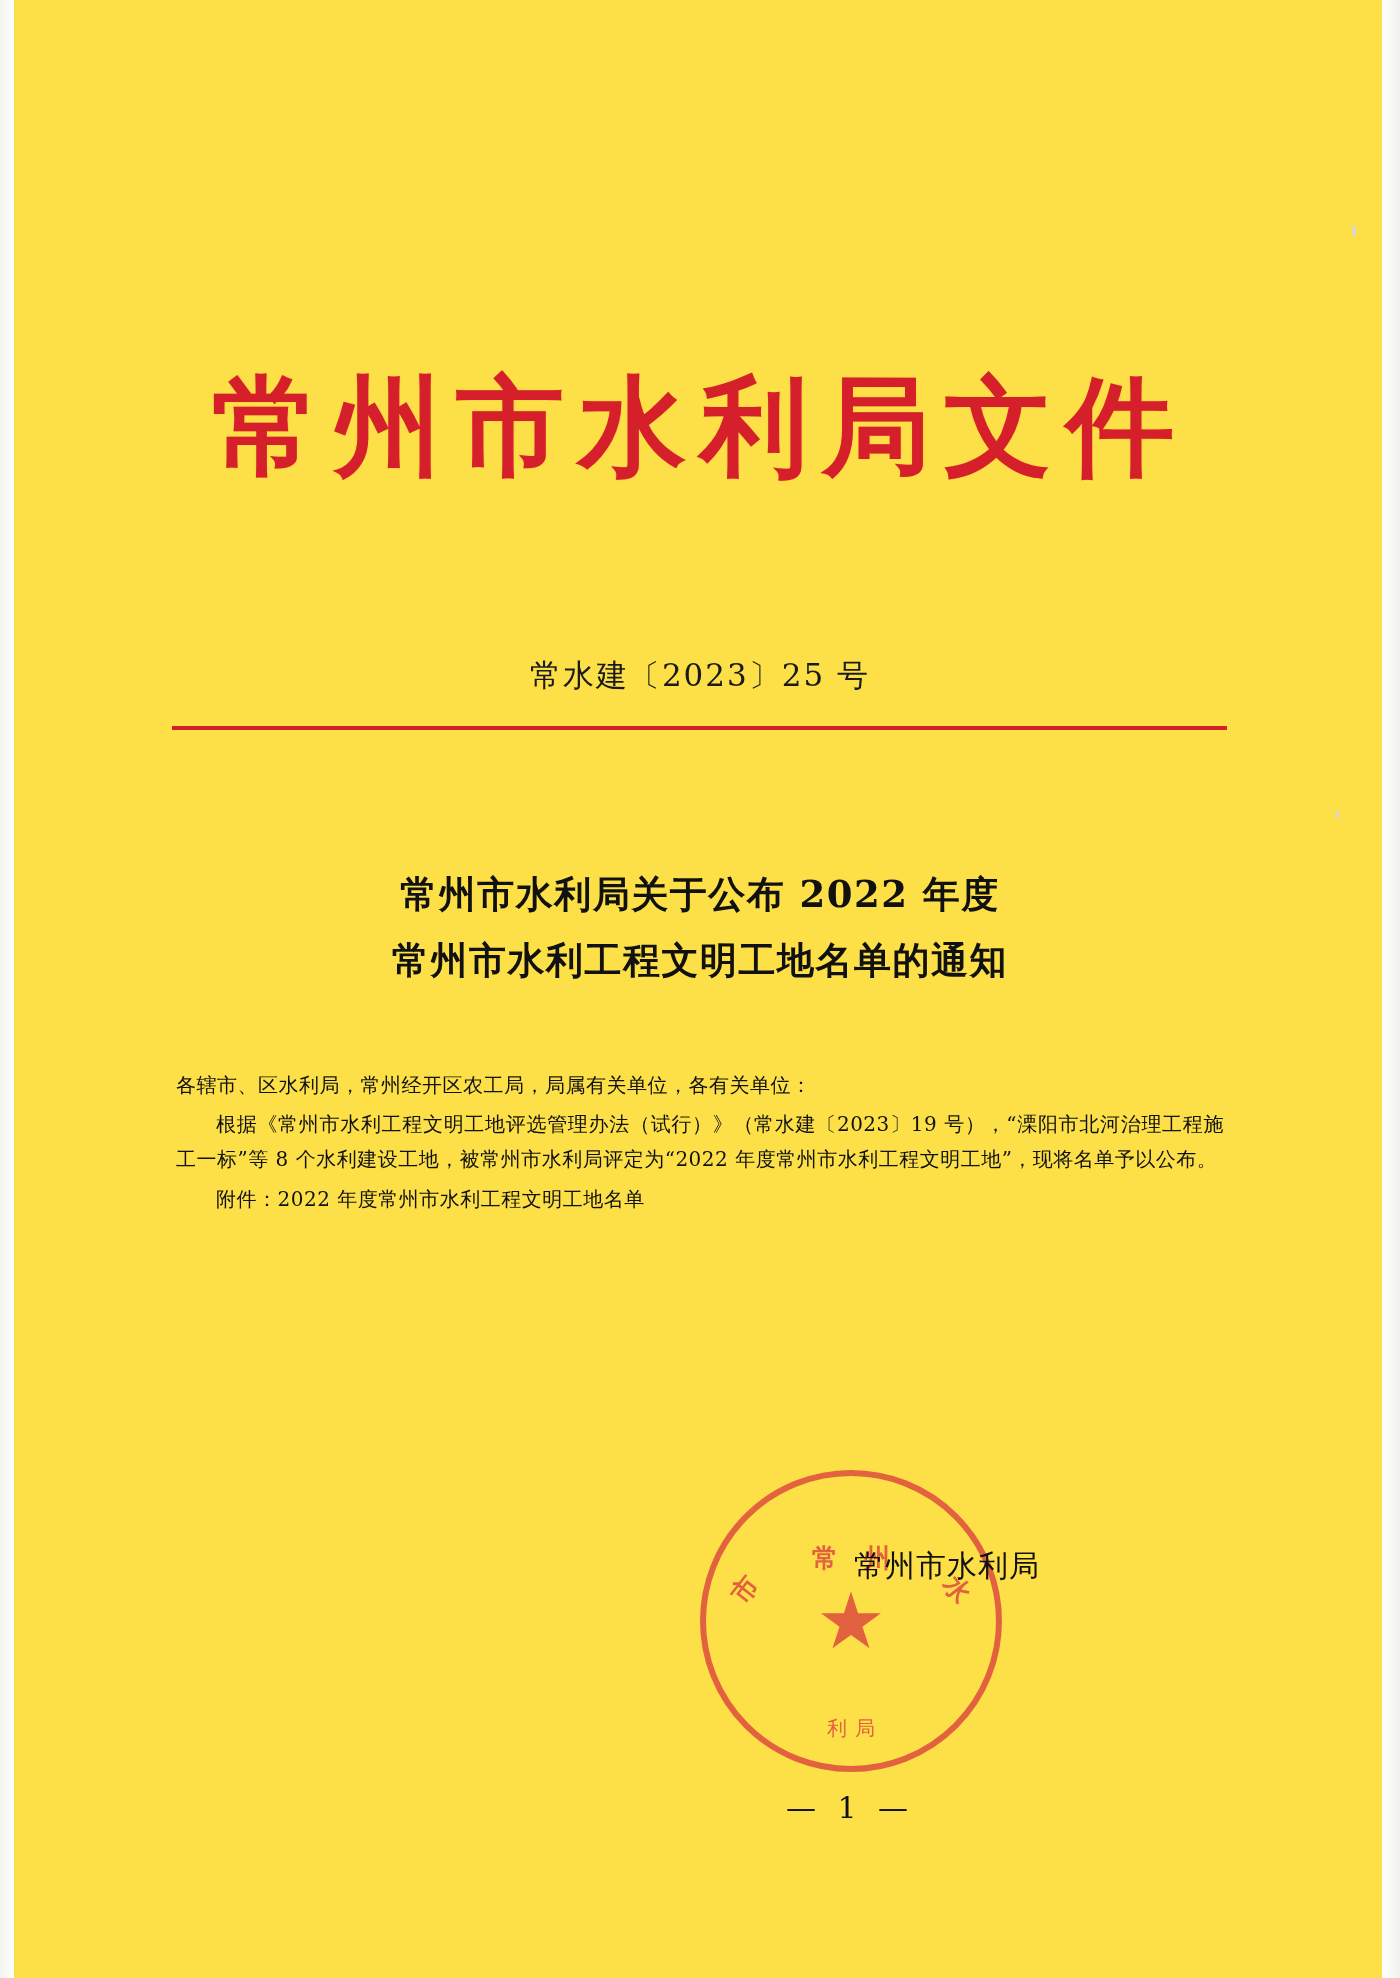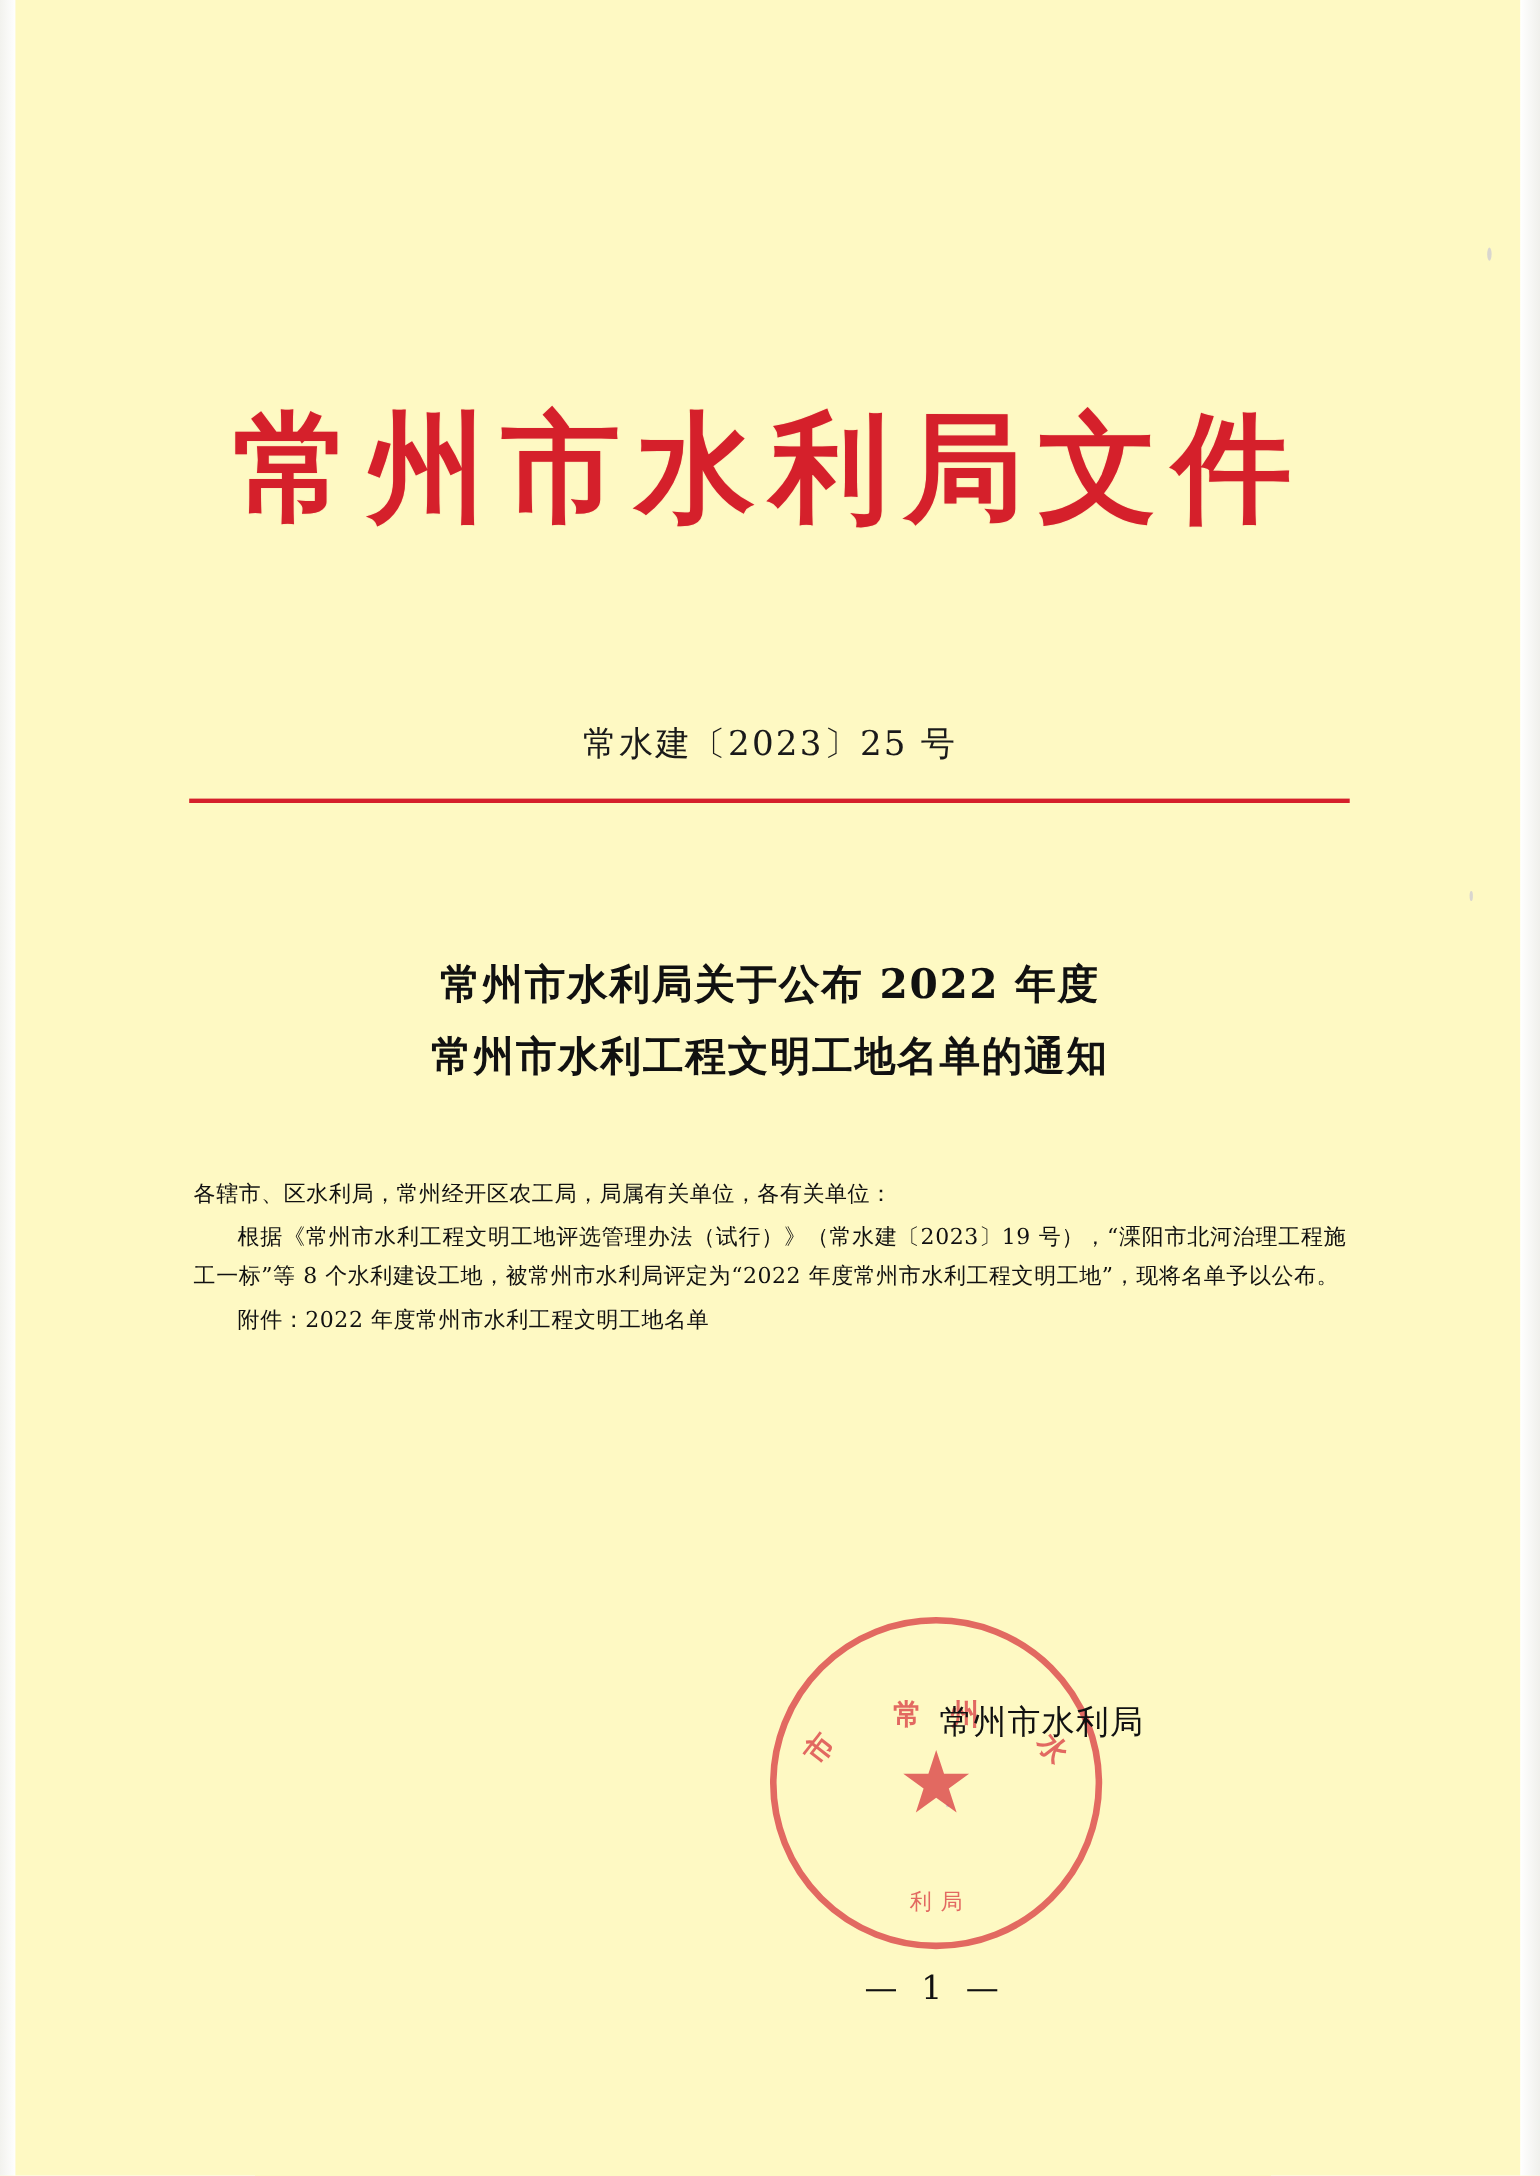--- a/index.html
+++ b/index.html
@@ -12,21 +12,21 @@
     height: 1978px;
     position: relative;
     font-family: "DejaVu Serif", "Liberation Serif", serif;
     overflow: hidden;
   }
   .page {
     position: absolute;
     top: 0; left: 0;
     width: 1400px;
     height: 1978px;
-    background: #fef9c3;
+    background: #fde047;
   }
   
   .scan-edge-left {
     position: absolute;
     top: 0; left: 0;
     width: 14px; height: 1978px;
     background: linear-gradient(to right, #f2f2ee, #ffffff);
   }
   .scan-edge-right {
     position: absolute;

